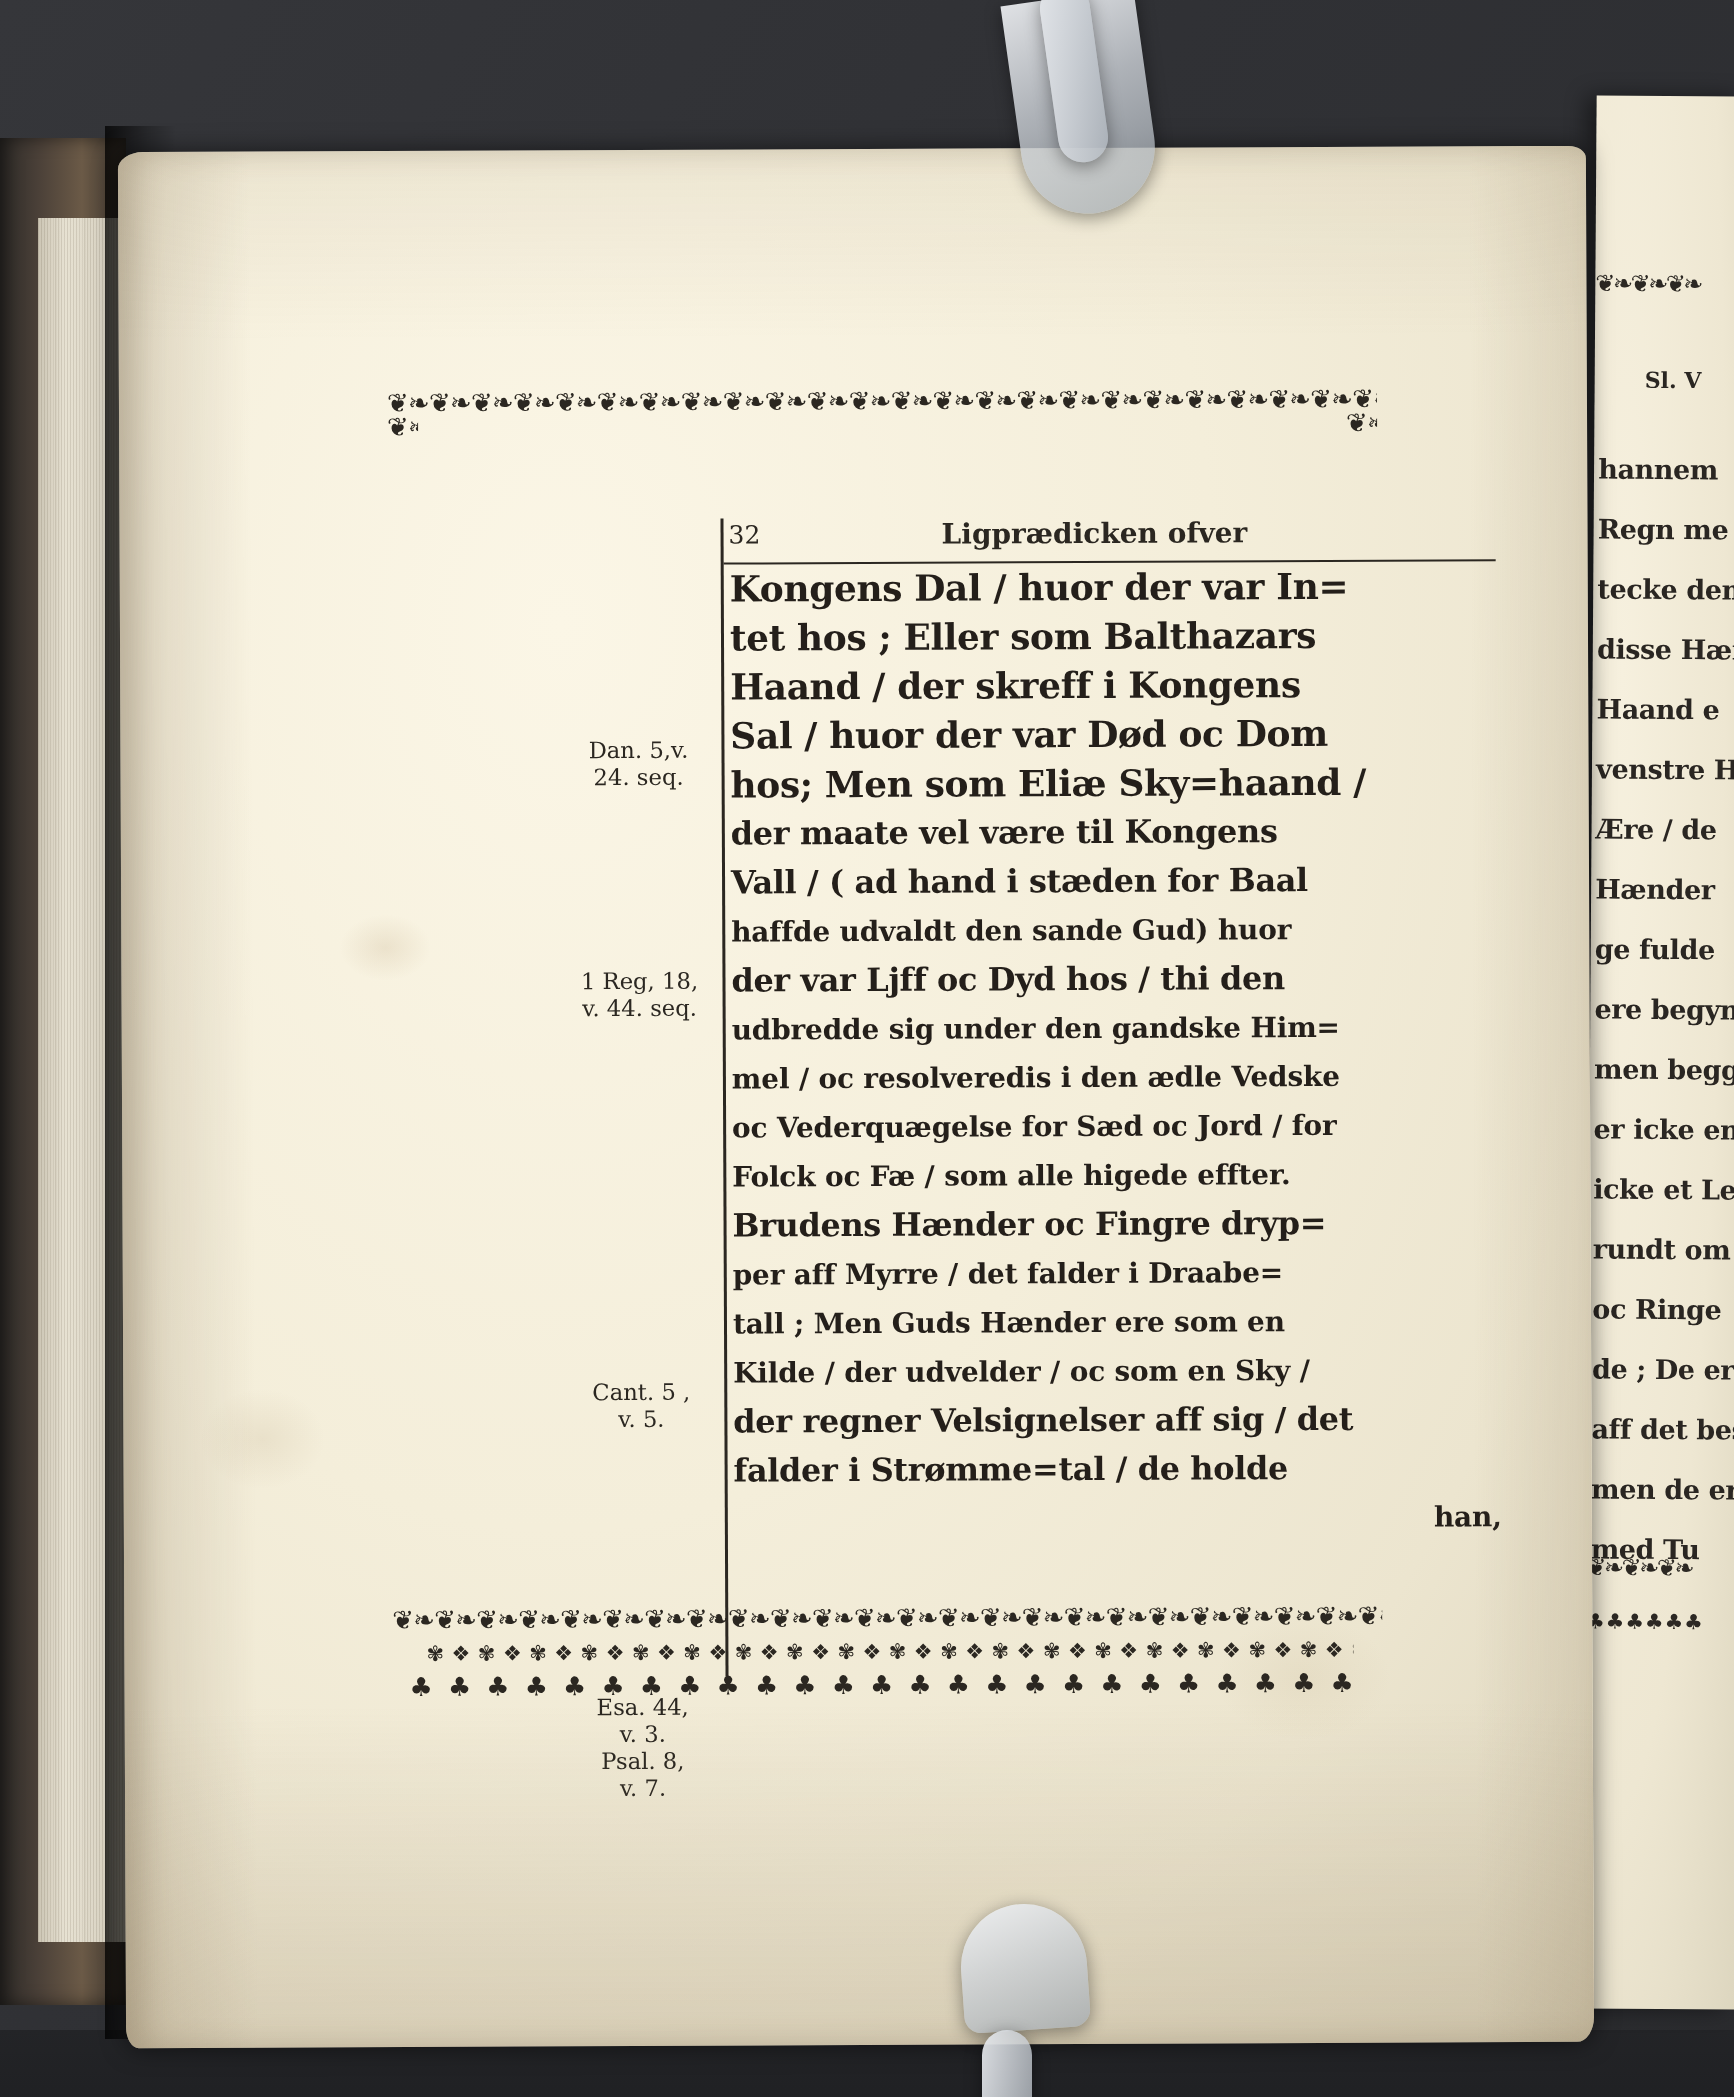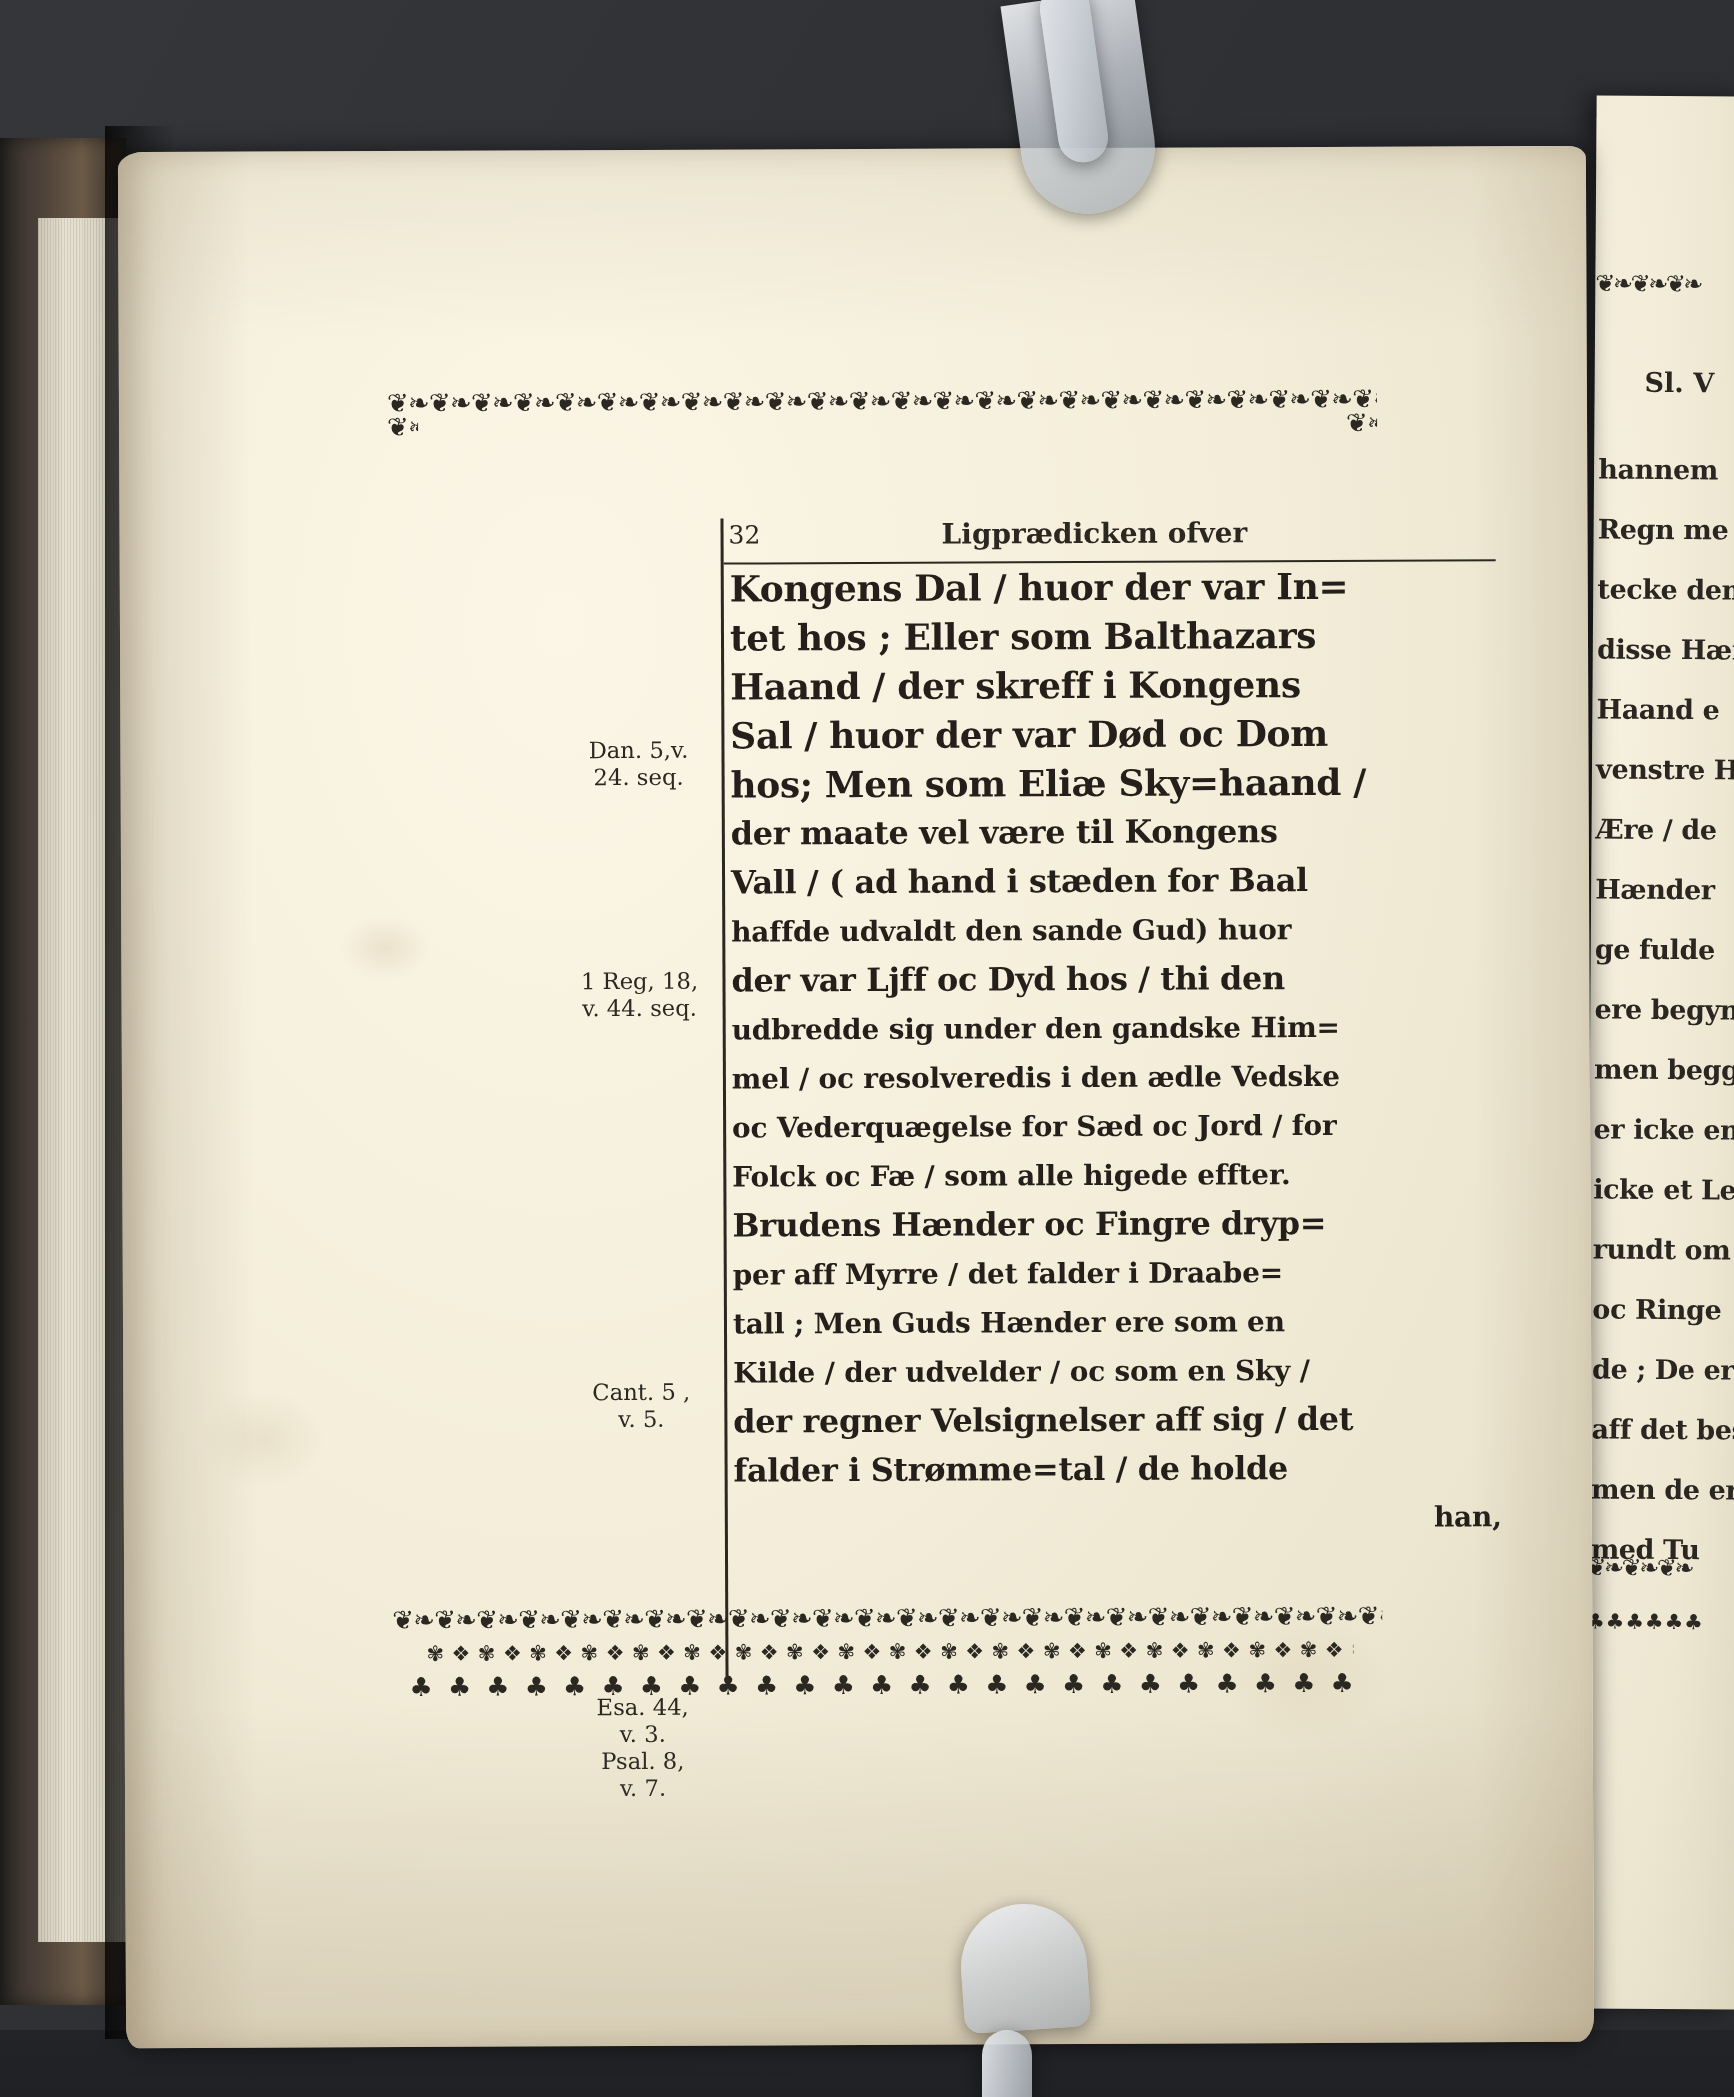--- a/index.html
+++ b/index.html
@@ -126,21 +126,21 @@
     color: #2a2622;
     letter-spacing: -0.4px;
     white-space: nowrap;
   }
   #right-header {
     position: absolute;
     left: 50px;
     top: 271px;
     font-family: "DejaVu Serif", serif;
     font-weight: 700;
-    font-size: 27px;
+    font-size: 22px;
     color: #2a2622;
   }
   .r-orn {
     position: absolute;
     left: 0;
     width: 151px;
     height: 50px;
     font-family: "DejaVu Sans", sans-serif;
     font-size: 24px;
     line-height: 25px;

